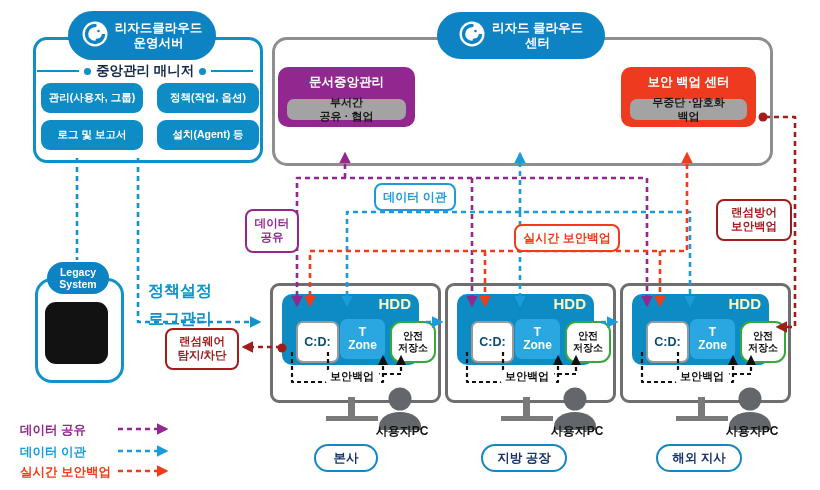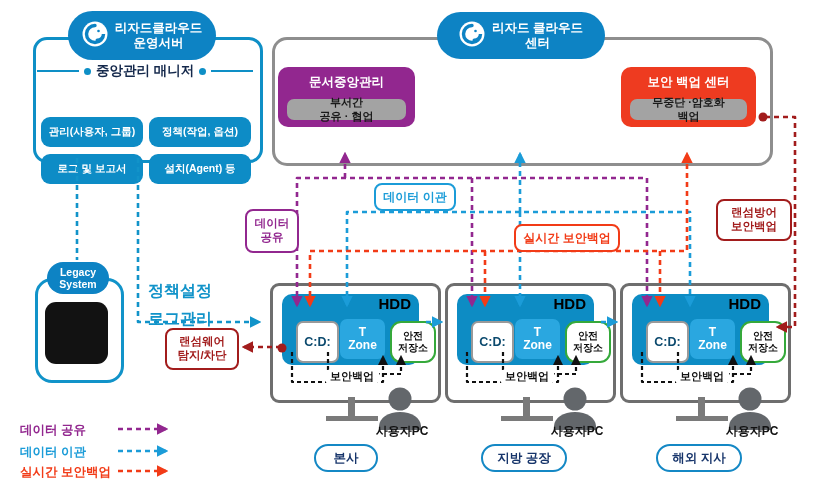--- a/index.html
+++ b/index.html
@@ -12,42 +12,42 @@
   
   .ops-box{left:33px;top:37px;width:224px;height:120px;border:3px solid #0e8fc6;border-radius:14px;background:#fff;z-index:1;}
   .pill{background:#0d83c4;border-radius:26px;color:#fff;font-weight:bold;z-index:3;display:flex;align-items:center;justify-content:center;gap:7px;}
   .ops-pill{left:68px;top:11px;width:148px;height:49px;font-size:12.5px;line-height:1.2;}
   .cloud-pill{left:437px;top:12px;width:168px;height:47px;font-size:12.5px;line-height:1.2;}
   .pill .t{text-align:center;}
   .mgr-row{left:37px;top:63px;width:216px;height:16px;display:flex;align-items:center;gap:5px;z-index:2;}
   .mgr-row .ln{flex:1;height:2px;background:#0e8fc6;}
   .mgr-row .dot{width:7px;height:7px;border-radius:50%;background:#0e8fc6;}
   .mgr-title{font-size:13.5px;font-weight:bold;color:#14284b;}
-  .btn-grid{left:41px;top:83px;display:grid;grid-template-columns:102px 102px;grid-auto-rows:30px;gap:7px 6px;z-index:2;margin-top:34px;}
+  .btn-grid{left:41px;top:83px;display:grid;grid-template-columns:102px 102px;grid-auto-rows:30px;gap:7px 14px;z-index:2;}
   .mgr-btn{background:#0d8cc6;border-radius:9px;color:#fff;font-size:10.5px;font-weight:bold;display:flex;align-items:center;justify-content:center;}
 
   
   .cloud-box{left:272px;top:37px;width:495px;height:123px;border:3px solid #8e8e8e;border-radius:15px;background:#fff;z-index:1;}
   .svc{top:67px;height:60px;border-radius:10px;z-index:2;color:#fff;}
   .svc .hd{font-size:12.5px;font-weight:bold;text-align:center;margin-top:7px;}
   .svc .inner{position:absolute;left:9px;right:9px;top:32px;bottom:7px;background:#a3a3a3;border-radius:7px;
               color:#1a1a1a;font-size:11px;font-weight:600;line-height:1.25;display:flex;align-items:center;justify-content:center;text-align:center;}
   .svc-doc{left:278px;width:137px;background:#92278f;}
   .svc-data{left:453px;width:130px;background:#189ad6;}
   .svc-sec{left:621px;width:135px;background:#ee3b20;}
 
   
   .legacy-box{left:35px;top:278px;width:83px;height:99px;border:3px solid #1193c9;border-radius:17px;background:#fff;z-index:1;}
   .legacy-black{left:45px;top:302px;width:63px;height:62px;background:#121212;border-radius:11px;z-index:2;}
   .legacy-pill{left:47px;top:262px;width:62px;height:32px;border-radius:16px;font-size:10.5px;line-height:1.15;z-index:3;}
 
   
   .monitor{top:283px;width:165px;height:114px;border:3px solid #6e6e6e;border-radius:9px;background:#fff;z-index:1;}
   .hdd{position:absolute;left:9px;top:8px;width:137px;height:71px;background:#0d8cc4;border-radius:10px;}
-  .hdd-label{position:absolute;right:8px;top:1px;font-size:15px;font-weight:bold;color:#000000;}
+  .hdd-label{position:absolute;right:8px;top:1px;font-size:15px;font-weight:bold;color:#fef9c3;}
   .cd{position:absolute;left:14px;top:27px;width:39px;height:38px;background:#fff;border:2px solid #999;border-radius:7px;
       font-size:12.5px;font-weight:bold;color:#0c4a6e;}
   .tz{position:absolute;left:58px;top:25px;width:45px;height:40px;background:#2aa7e0;border-radius:7px;
       color:#fff;font-size:12px;font-weight:bold;line-height:1.1;text-align:center;}
   .safe{position:absolute;left:108px;top:27px;width:42px;height:38px;background:#fff;border:2.5px solid #35a93b;border-radius:11px;
       font-size:10px;font-weight:bold;color:#111;line-height:1.2;text-align:center;}
   .stand-v{top:397px;width:7px;height:19px;background:#7a7a7a;z-index:1;}
   .stand-b{top:416px;width:52px;height:5px;background:#7a7a7a;z-index:1;}
   .person{z-index:2;}
   .userpc{top:423px;width:70px;font-size:12px;font-weight:bold;color:#111;text-align:center;z-index:2;}

